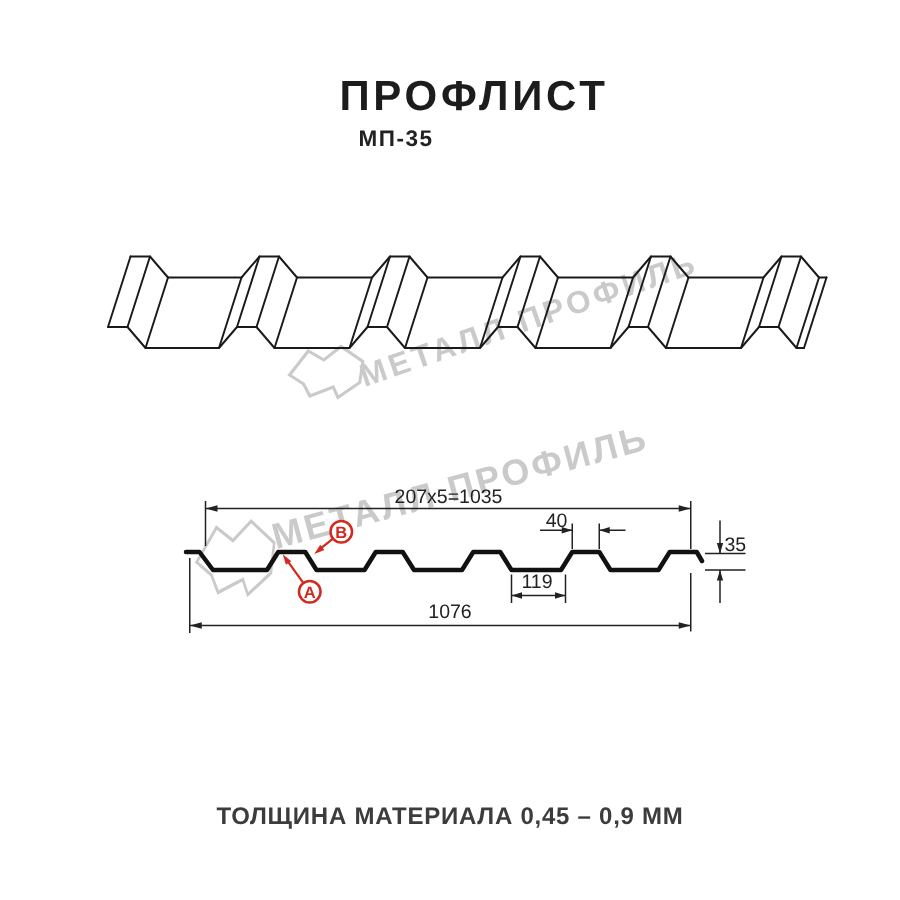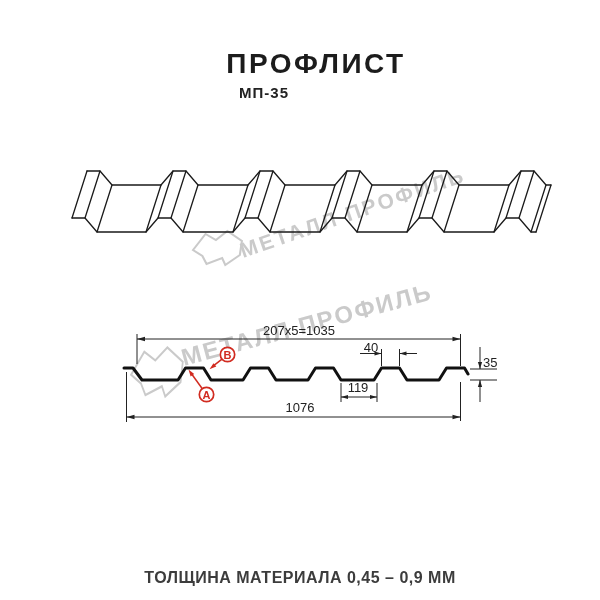--- a/index.html
+++ b/index.html
@@ -10,21 +10,21 @@
   .title{
     position:absolute;left:16px;top:48px;width:600px;text-align:center;
     font-size:28px;font-weight:bold;letter-spacing:2.5px;color:#1c1c1c;
   }
   .subtitle{
     position:absolute;left:0;top:84px;width:528px;text-align:center;
     font-size:15px;font-weight:600;letter-spacing:1px;color:#222222;
   }
   .footer{
     position:absolute;left:0;top:536px;width:600px;text-align:center;
-    font-size:16px;font-weight:600;letter-spacing:0.5px;color:#3c3c3c;margin-top:33px;
+    font-size:16px;font-weight:600;letter-spacing:0.5px;color:#3c3c3c;
   }
   svg{position:absolute;left:0;top:0;}
   .wm-text{fill:#cacaca;font-weight:bold;}
   .dim-text{fill:#222222;font-size:13px;}
   .red-text{fill:#d12b20;font-size:11px;font-weight:600;}
 </style>
 </head>
 <body>
 
 <div class="title">ПРОФЛИСТ</div>

